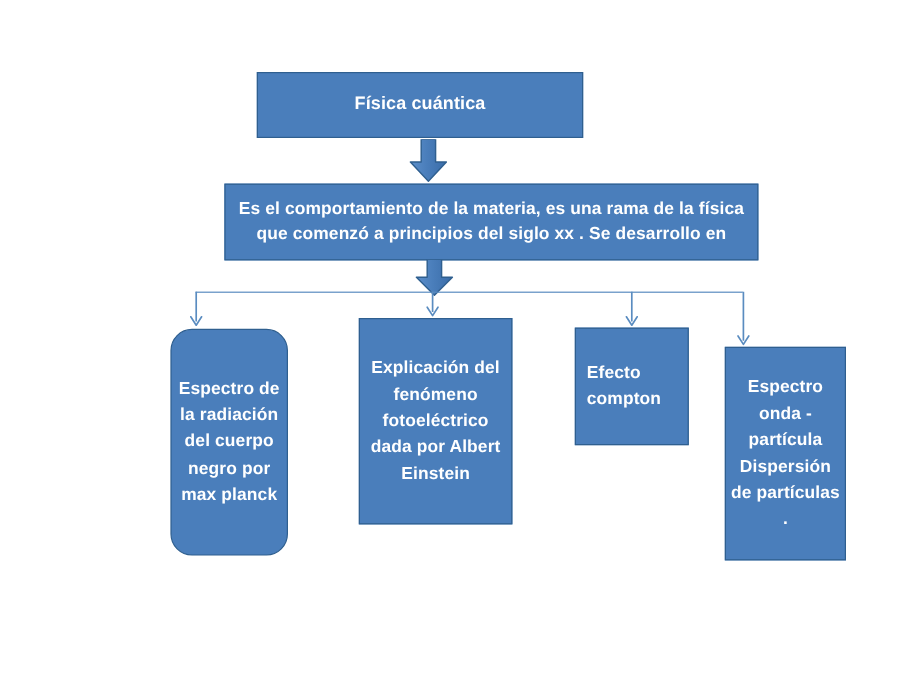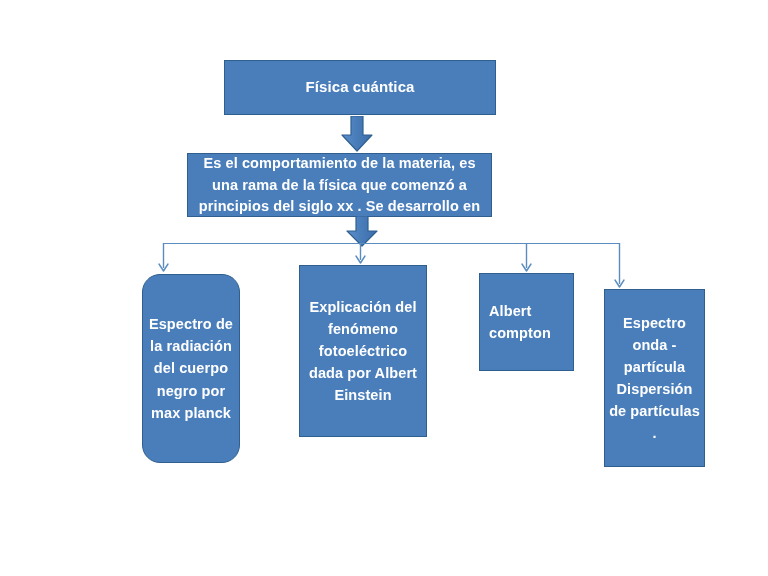--- a/index.html
+++ b/index.html
@@ -34,27 +34,27 @@
     justify-content: center;
     text-align: center;
     line-height: 1.24;
     letter-spacing: 0.1px;
     white-space: pre-line;
     padding: 2px 4px;
   }
 
   
   #node-title {
-    left: 224px;  top: 60px;
+    left: 214px;  top: 60px;
     width: 272px; height: 55px;
     font-size: 15px;
   }
   #node-definition {
     left: 187px;  top: 153px;
-    width: 305px; height: 64px;
+    width: 445px; height: 64px;
     font-size: 14.5px;
     line-height: 1.45;
   }
   #node-planck {
     left: 142px;  top: 274px;
     width: 98px;  height: 189px;
     font-size: 14.5px;
     line-height: 1.52;
     border-radius: 18px;
   }
@@ -167,17 +167,17 @@
     <svg width="13" height="48" viewBox="0 0 13 48">
       <line x1="6.5" y1="0" x2="6.5" y2="41" stroke="#5a8cc0" stroke-width="1.4"></line>
       <polyline points="2,37 6.5,44 11,37" fill="none" stroke="#5a8cc0" stroke-width="1.4" stroke-linecap="round" stroke-linejoin="round"></polyline>
     </svg>
   </span>
 
   <div class="node" id="node-planck">Espectro de la radiación del cuerpo negro por max planck</div>
 
   <div class="node" id="node-photoelectric">Explicación del fenómeno fotoeléctrico dada por Albert Einstein</div>
 
-  <div class="node" id="node-compton">Albert compton</div>
+  <div class="node" id="node-compton">Efecto compton</div>
 
   <div class="node" id="node-duality">Espectro onda - partícula Dispersión de partículas .</div>
 
 </div>
 
 </body></html>

